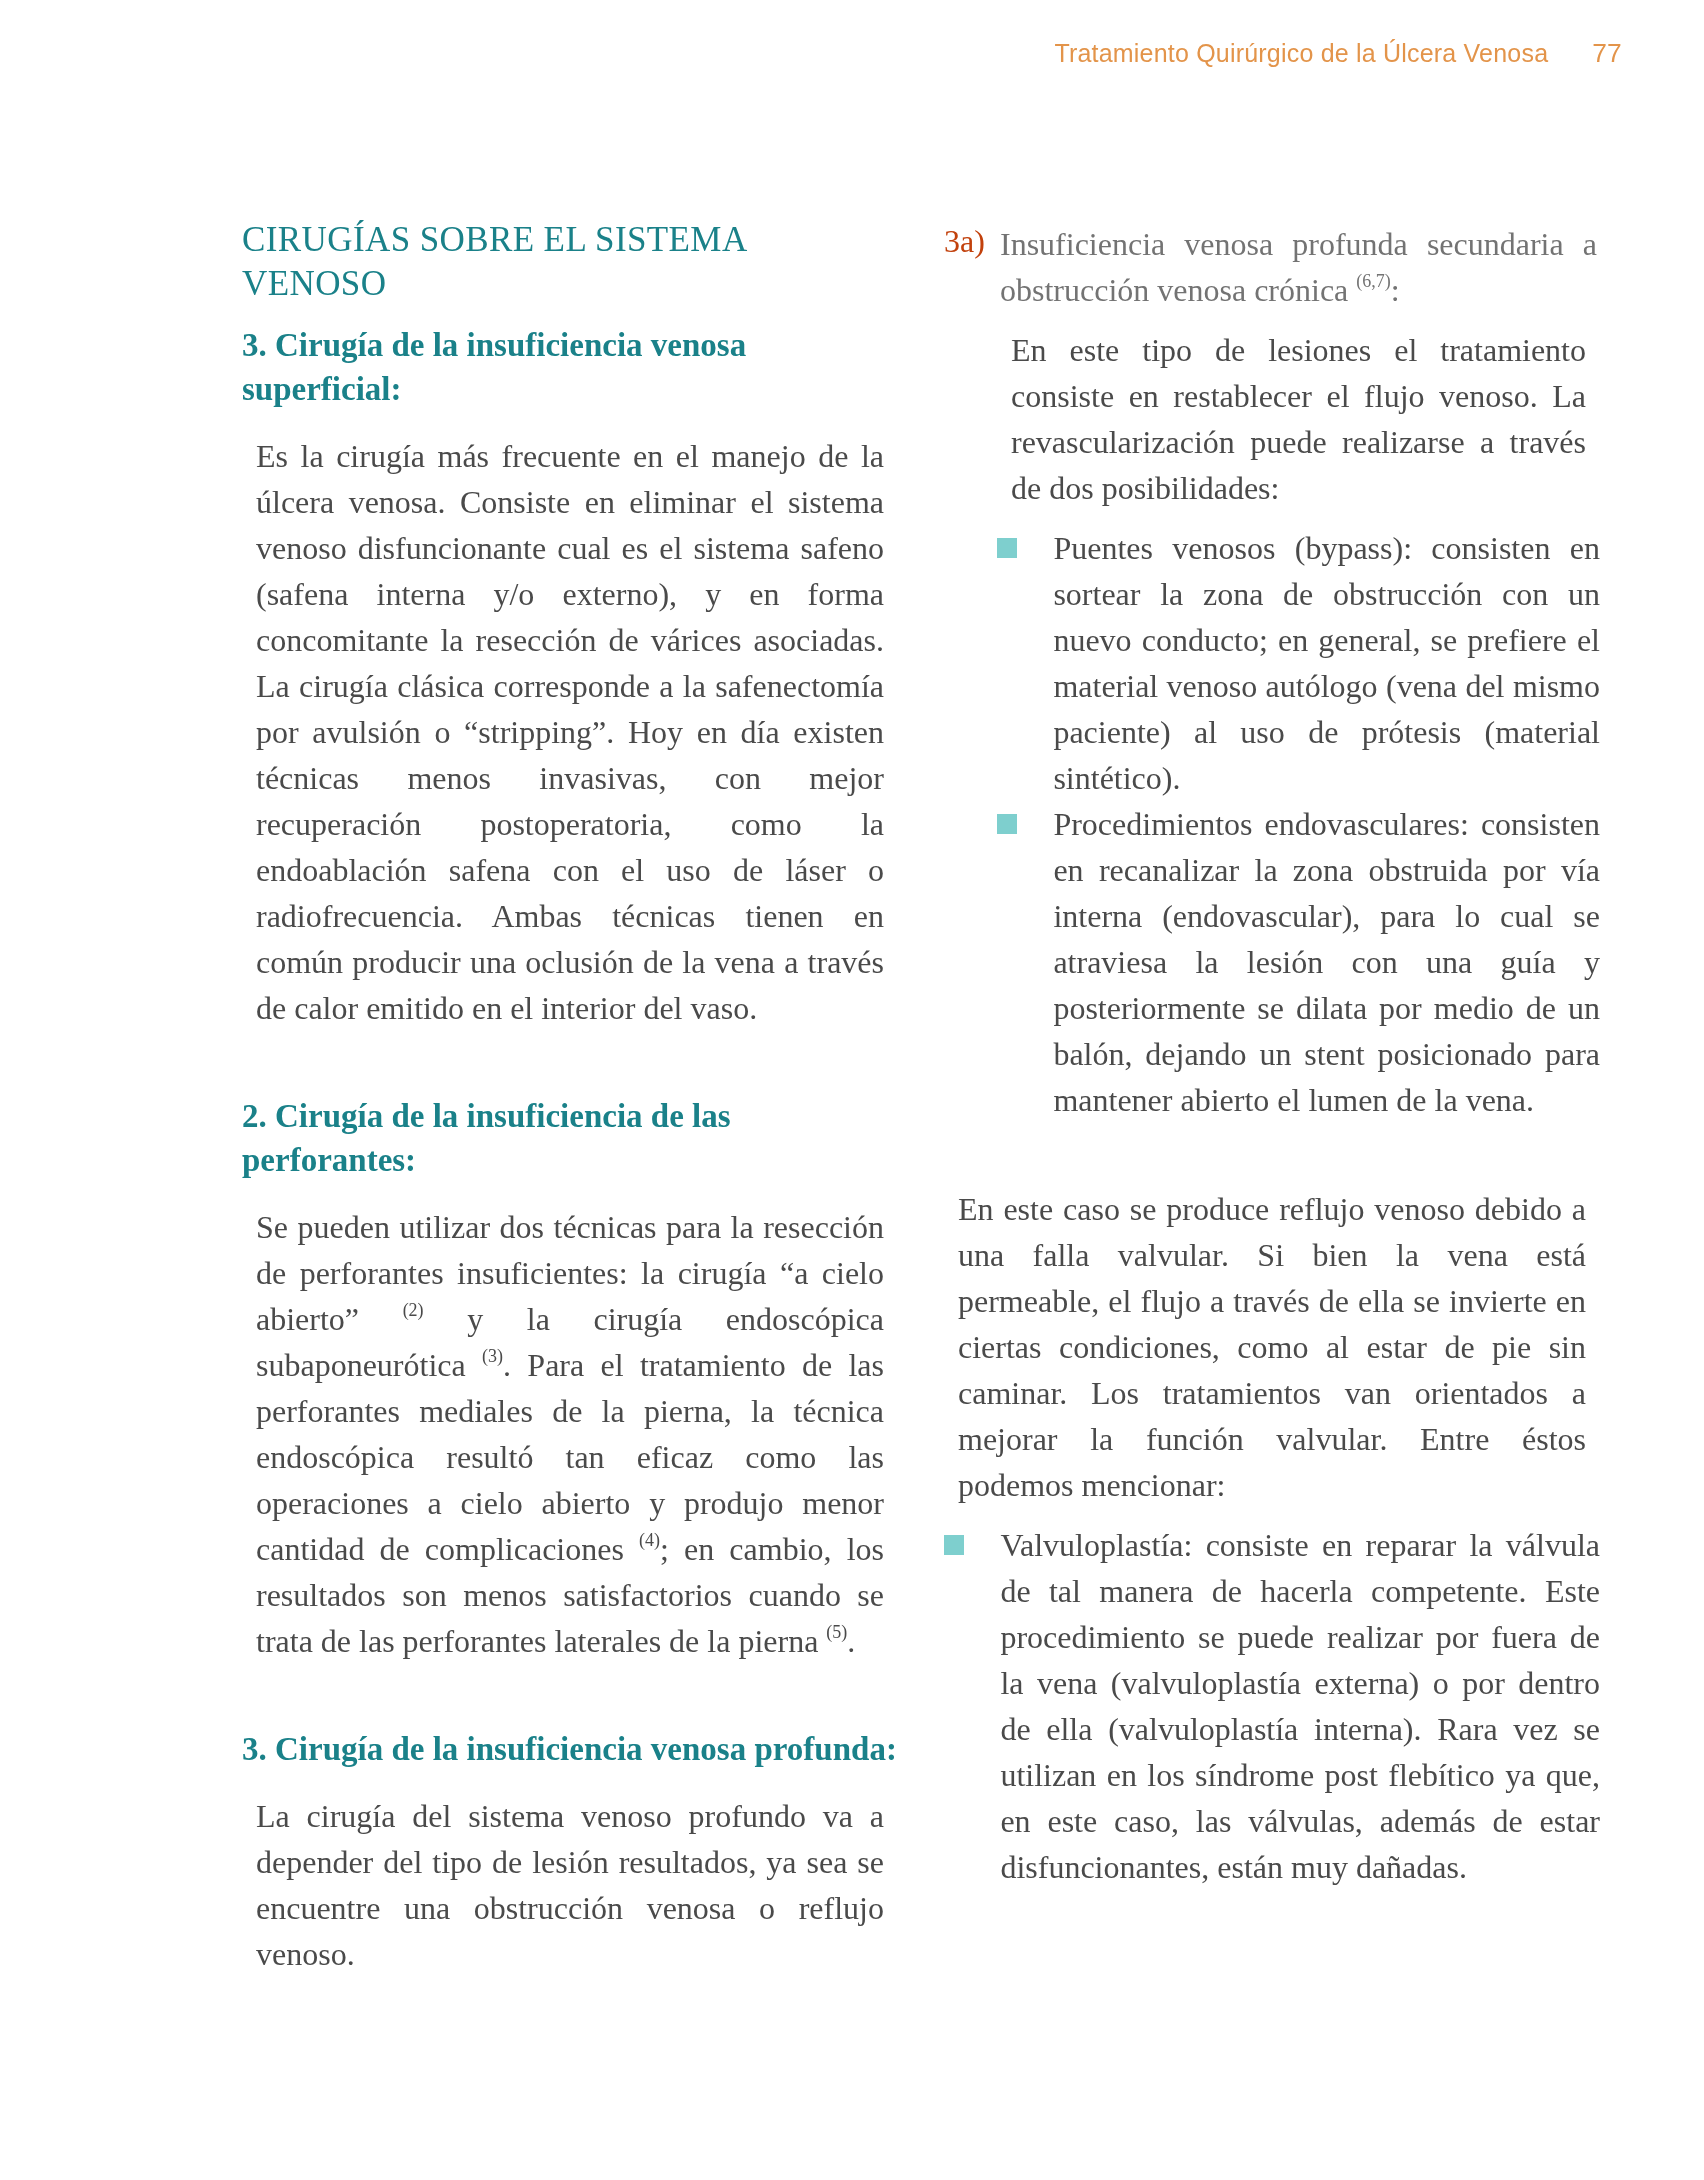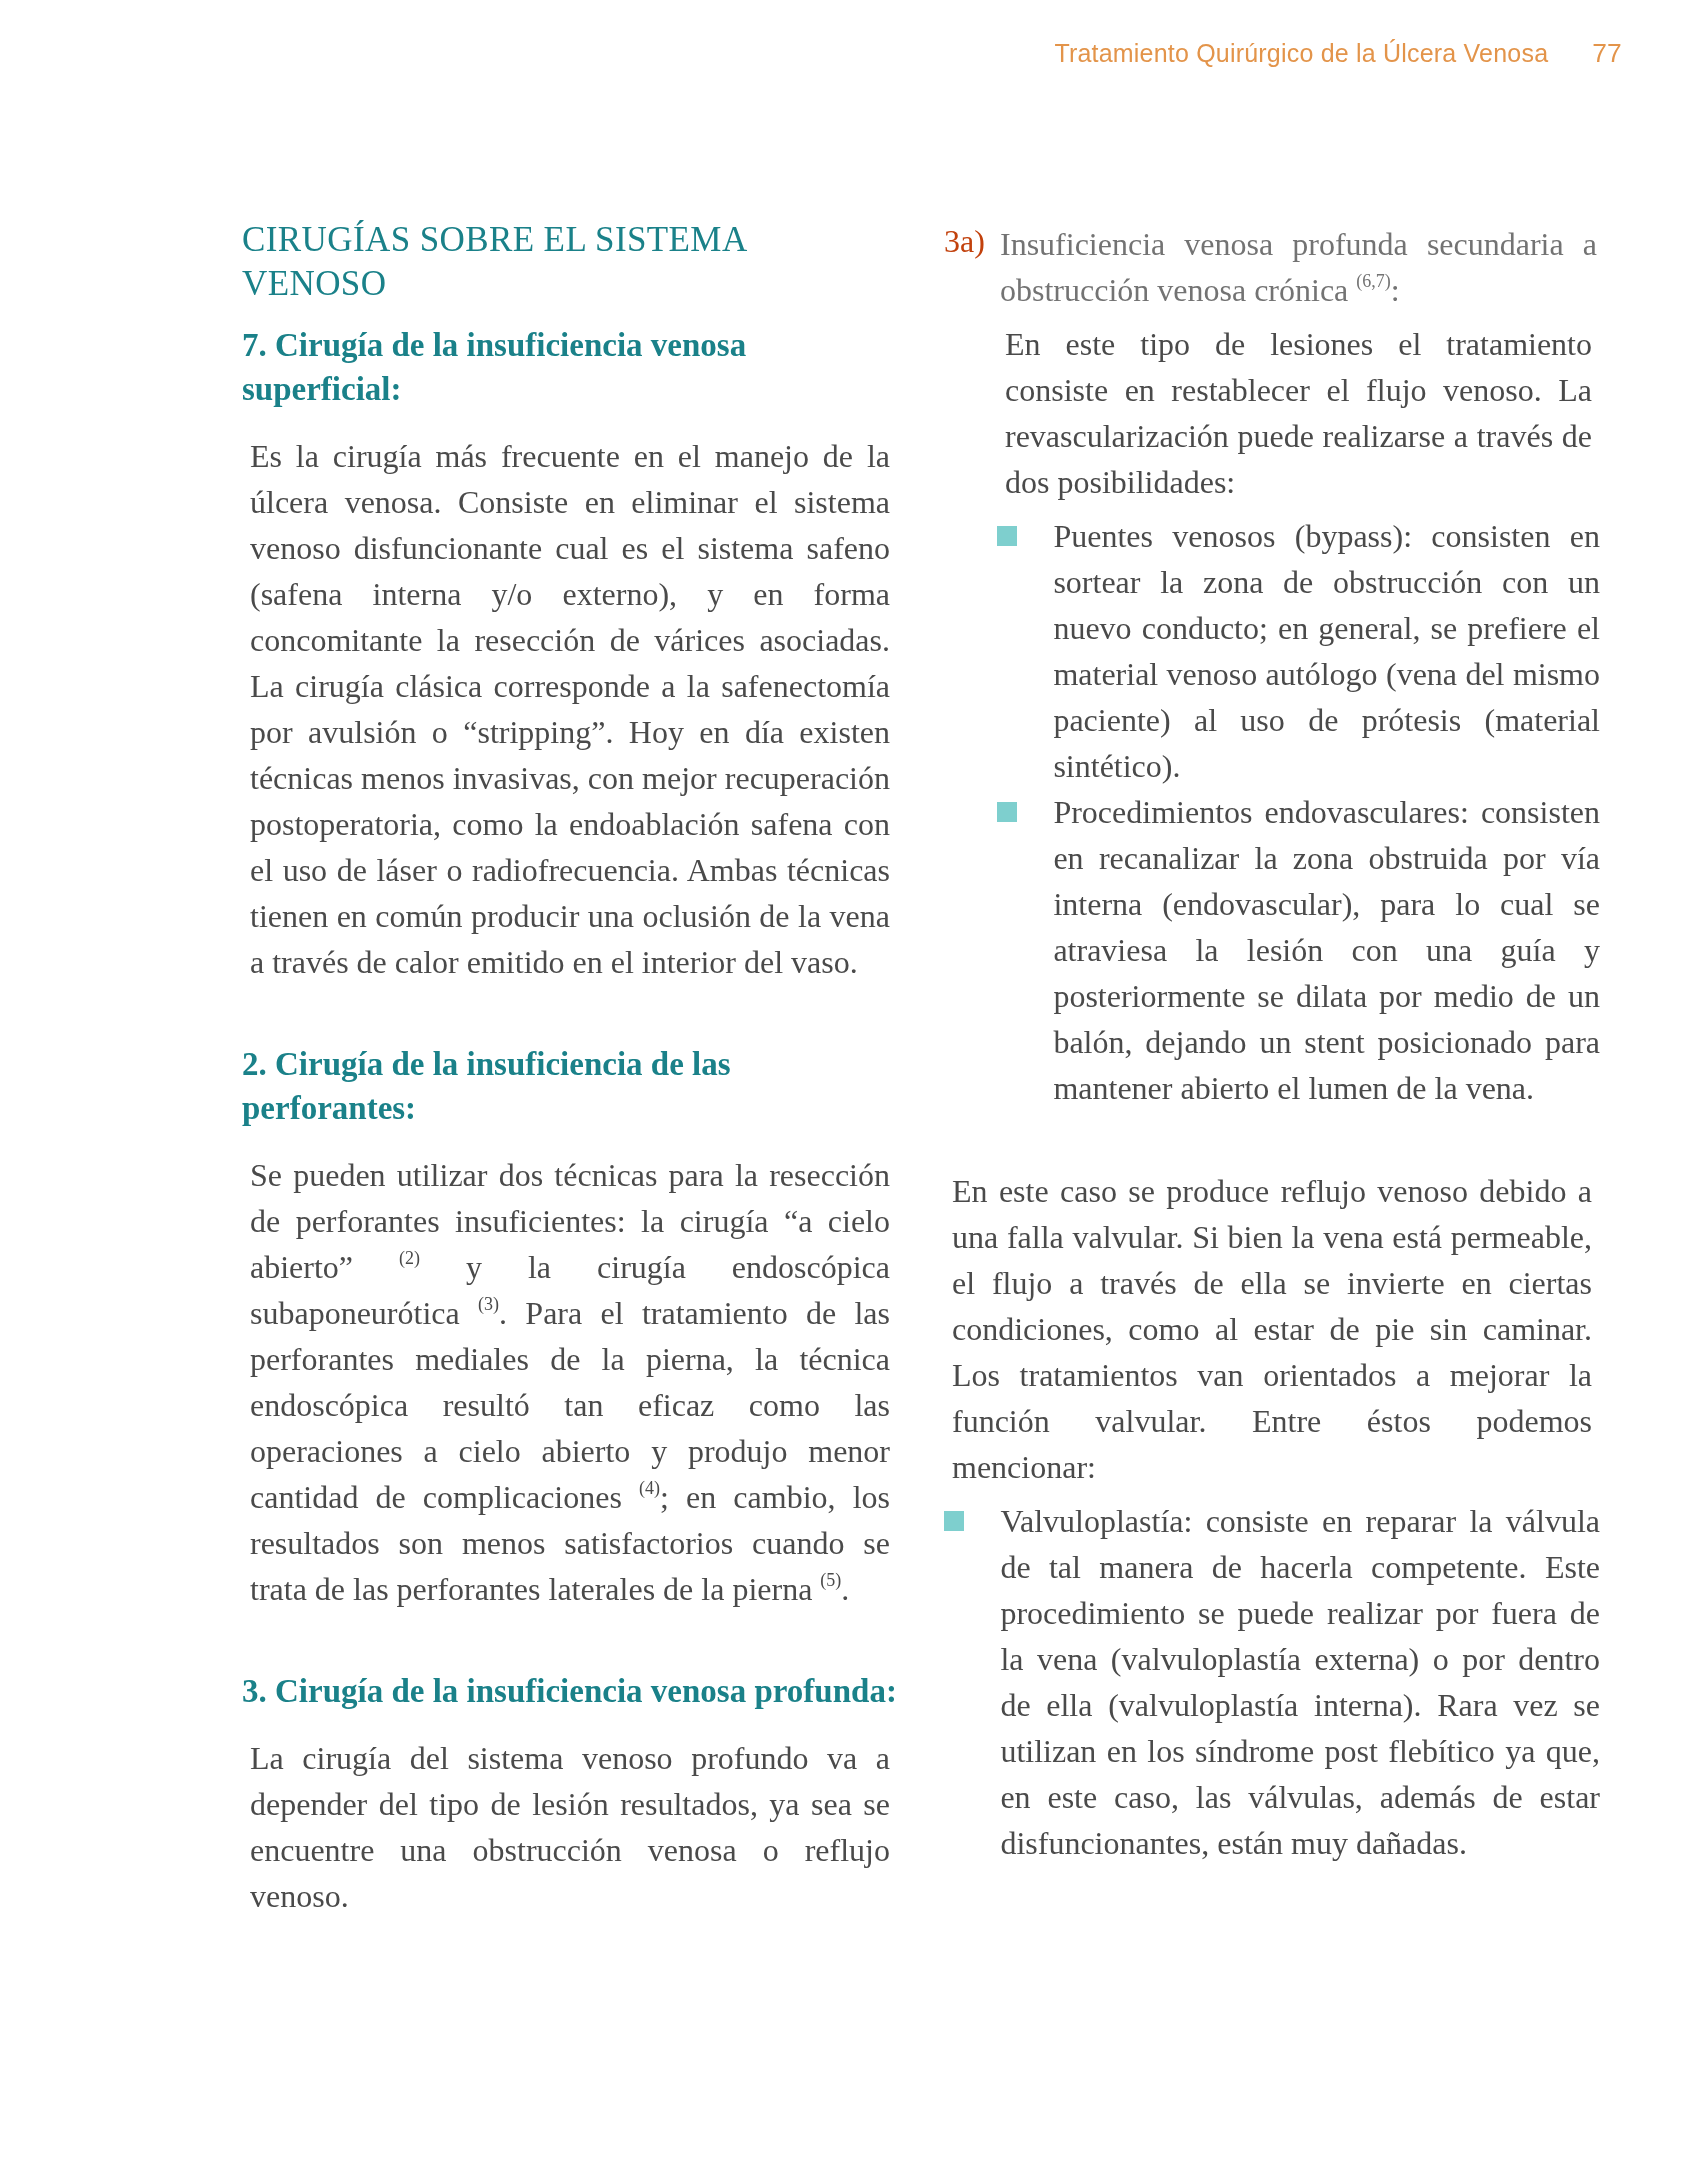--- a/index.html
+++ b/index.html
@@ -12,21 +12,21 @@
          font-size: 25px; color: #e3944a; font-weight: 300; letter-spacing: 0.2px; }
   .running-header .page-number { font-size: 26.4px; }
 
   .col { position: absolute; top: 218px; width: 656px; }
   .col-left { left: 242px; }
   .col-right { left: 944px; width: 656px; }
 
   .section-title { color: #1a8189; font-size: 35px; line-height: 44px; margin: 0 0 17px 0;
         font-weight: normal; letter-spacing: 0.4px; }
   .subheading { color: #1a8189; font-weight: bold; font-size: 33px; line-height: 44px; margin: 0 0 22px 0; }
-  .body-text { font-size: 32px; line-height: 46px; text-align: justify; margin: 8px; hyphens: manual; }
+  .body-text { font-size: 32px; line-height: 46px; text-align: justify; margin: 14px; hyphens: manual; }
   .gap-l { height: 49px; }
   sup { font-size: 18px; vertical-align: 14.5px; line-height: 0; }
 
   .sub-item { display: flex; }
   .sub-label { width: 53px; flex: none; font-size: 32px; line-height: 46px; color: #c2410c; }
   .sub-body { flex: 1; }
   .sub-title { font-weight: normal; font-size: 32px; line-height: 46px; color: #737373; margin: 3px; text-align: justify; }
 
   .bullet { display: flex; }
   .bullet-icon { width: 20.4px; height: 20.4px; background: #7ecfce; flex: none; margin: 12.8px 36px 0 0; }
@@ -37,21 +37,21 @@
 <body>
 
 <div class="running-header">
   <span>Tratamiento Quirúrgico de la Úlcera Venosa</span>
   <span class="page-number">77</span>
 </div>
 
 <div class="col col-left">
   <h1 class="section-title">CIRUGÍAS SOBRE EL SISTEMA VENOSO</h1>
 
-  <h2 class="subheading">7. Cirugía de la insuficiencia venosa superficial:</h2>
+  <h2 class="subheading">3. Cirugía de la insuficiencia venosa superficial:</h2>
   <p class="body-text">Es la cirugía más frecuente en el manejo de la úlcera venosa. Consiste en eliminar el sistema venoso disfuncionante cual es el sistema safeno (safena interna y/o externo), y en forma concomitante la resección de várices asociadas. La cirugía clásica corresponde a la safenectomía por avulsión o “stripping”. Hoy en día existen técnicas menos invasivas, con mejor recuperación postoperatoria, como la endoablación safena con el uso de láser o radiofrecuencia. Ambas técnicas tienen en común producir una oclusión de la vena a través de calor emitido en el interior del vaso.</p>
 
   <div class="gap-l"></div>
 
   <h2 class="subheading">2. Cirugía de la insuficiencia de las perforantes:</h2>
   <p class="body-text"><span>Se pueden utilizar dos técnicas para la resección de perforantes insuficientes: la cirugía “a cielo abierto” </span><sup>(2)</sup><span> y la cirugía endoscópica subaponeurótica </span><sup>(3)</sup><span>. Para el tratamiento de las perforantes mediales de la pierna, la técnica endoscópica resultó tan eficaz como las operaciones a cielo abierto y produjo menor cantidad de complicaciones </span><sup>(4)</sup><span>; en cambio, los resultados son menos satisfactorios cuando se trata de las perforantes laterales de la pierna </span><sup>(5)</sup><span>.</span></p>
 
   <div class="gap-l"></div>
 
   <h2 class="subheading">3. Cirugía de la insuficiencia venosa profunda:</h2>

